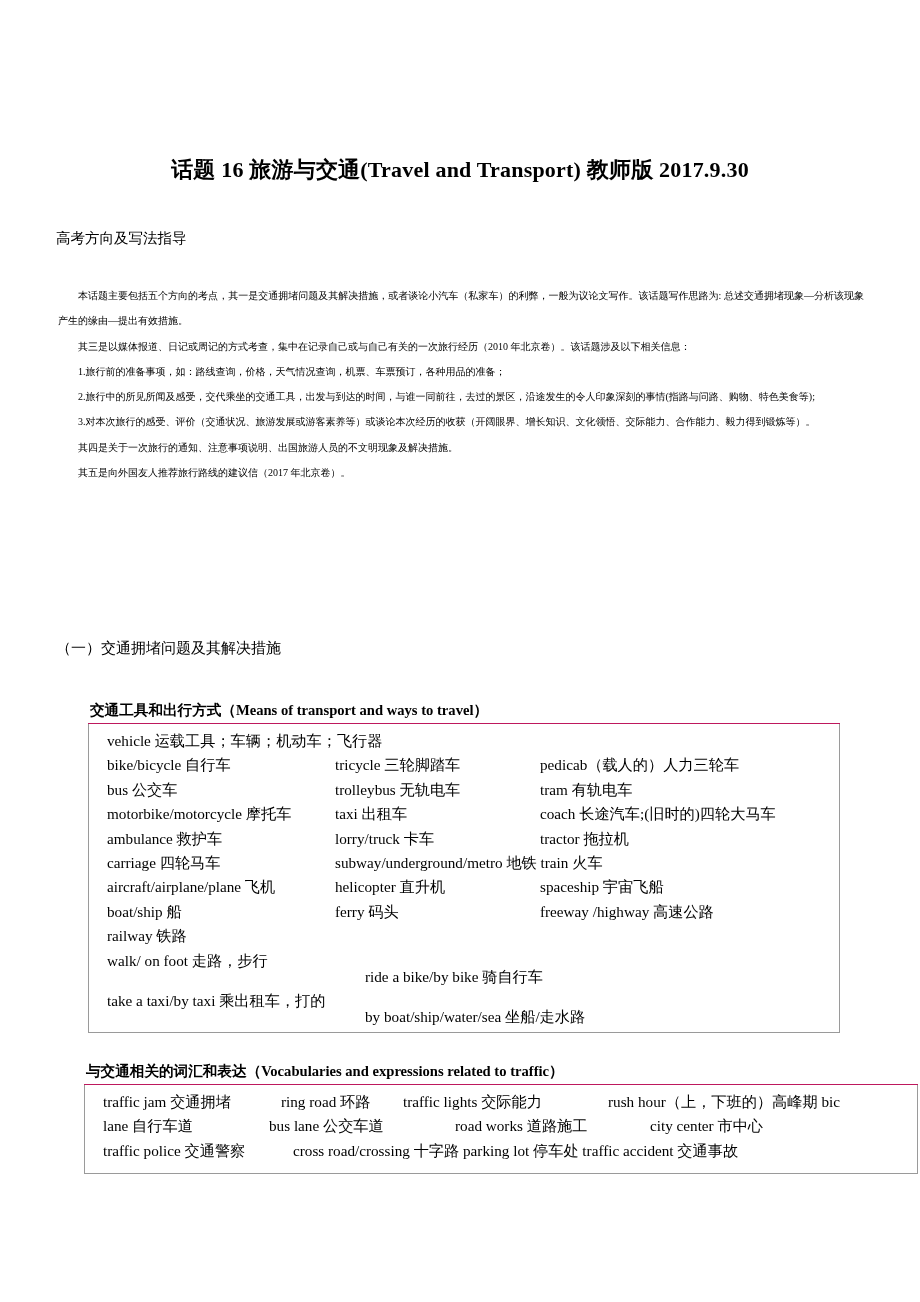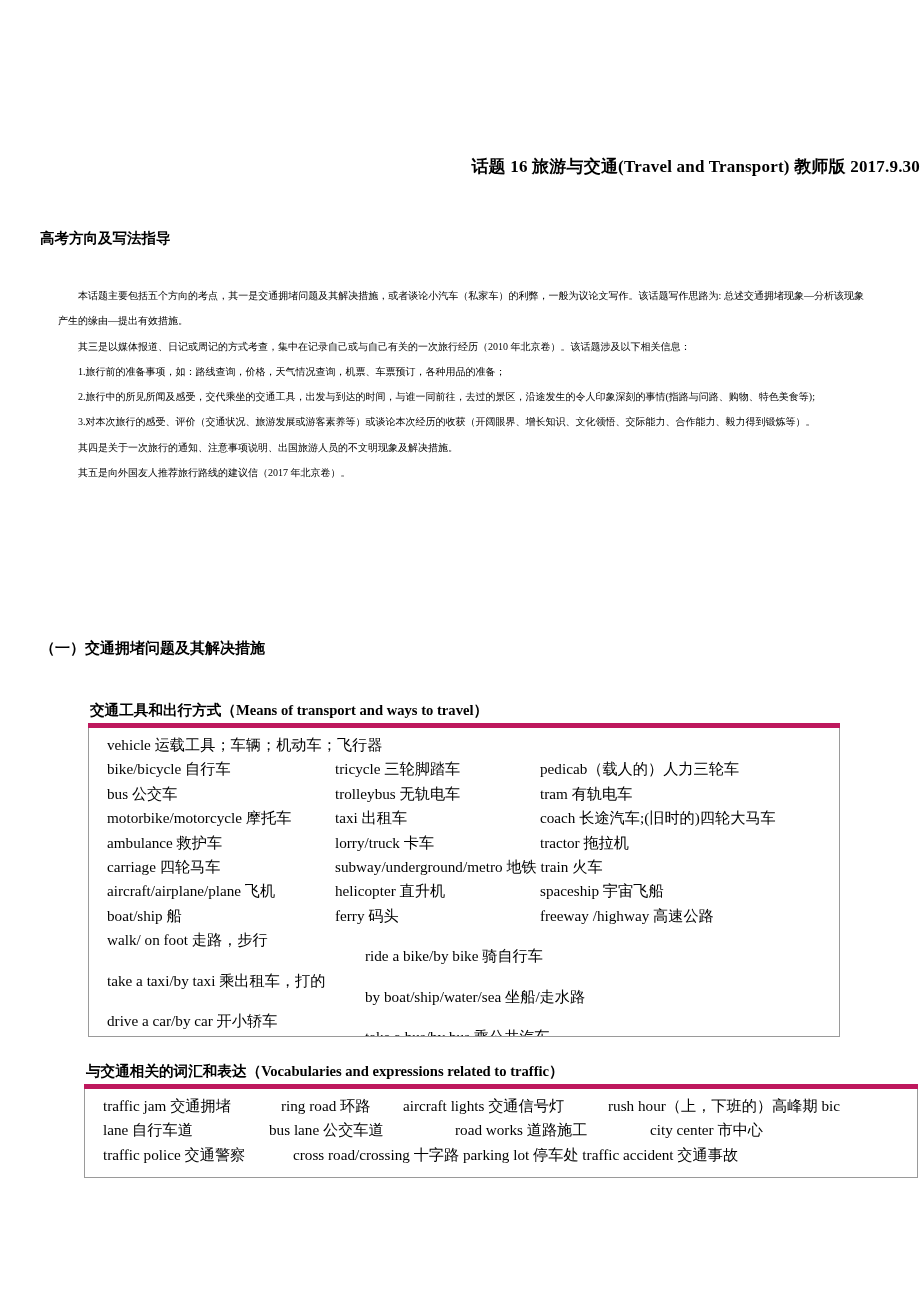--- a/index.html
+++ b/index.html
@@ -21,30 +21,30 @@
     height: 1302px;
     padding: 0;
     box-sizing: border-box;
   }
   
   .doc-title {
     position: absolute;
     left: 0;
     top: 155px;
     width: 920px;
-    text-align: right;
+    text-align: center;
     font-weight: bold;
-    font-size: 17px;
+    font-size: 22px;
     letter-spacing: 0.2px;
   }
   
   .section-heading {
     position: absolute;
-    left: 40px;
-    font-weight: bold;
+    left: 56px;
+    font-weight: normal;
     font-size: 14.5px;
   }
   #h-guide { top: 229px; }
   #h-jam   { top: 639px; font-size: 15px; }
 
   
   .body-block {
     position: absolute;
     left: 58px;
     top: 283px;
@@ -61,21 +61,21 @@
 
   
   .vocab-section { position: absolute; }
   #vs-transport { left: 88px; top: 701px; width: 752px; }
   #vs-traffic   { left: 84px; top: 1062px; width: 834px; }
 
   .vocab-title {
     font-weight: bold;
     font-size: 14.6px;
     padding: 0 0 3px 2px;
-    border-bottom: 5px solid #be185d;
+    border-bottom: 1px solid #be185d;
     white-space: nowrap;
   }
   .vocab-box {
     border: 1px solid #9a9a9a;
     border-top: none;
     box-sizing: border-box;
     padding: 5px 0 4px 8px;
     overflow: hidden;
   }
   #vs-transport .vocab-box { height: 309px; }
@@ -162,20 +162,23 @@
       </div>
 
       <div class="vocab-row">
         <span class="c c1">aircraft/airplane/plane 飞机</span><span class="c c2">helicopter 直升机</span><span class="c c3">spaceship 宇宙飞船</span>
       </div>
 
       <div class="vocab-row">
         <span class="c c1">boat/ship 船</span><span class="c c2">ferry 码头</span><span class="c c3">freeway /highway 高速公路</span>
       </div>
 
+      <div class="vocab-row">
+        <span class="c full">railway 铁路</span>
+      </div>
 
       <div class="vocab-row">
         <span class="c w1">walk/ on foot  走路，步行</span><span class="c w2">ride a bike/by bike  骑自行车</span>
       </div>
 
       <div class="vocab-row">
         <span class="c w1">take a taxi/by taxi 乘出租车，打的</span><span class="c w2">by boat/ship/water/sea  坐船/走水路</span>
       </div>
 
       <div class="vocab-row">
@@ -187,21 +190,21 @@
       </div>
 
     </div>
   </div>
 
   <div class="vocab-section" id="vs-traffic">
     <div class="vocab-title">与交通相关的词汇和表达（Vocabularies and expressions related to traffic）</div>
     <div class="vocab-box">
 
       <div class="vocab-row">
-        <span class="c t1">traffic jam 交通拥堵</span><span class="c t2">ring road  环路</span><span class="c t3">aircraft lights 交通信号灯</span><span class="c t4">rush hour（上，下班的）高峰期     bic</span>
+        <span class="c t1">traffic jam 交通拥堵</span><span class="c t2">ring road  环路</span><span class="c t3">traffic lights 交际能力</span><span class="c t4">rush hour（上，下班的）高峰期     bic</span>
       </div>
 
       <div class="vocab-row">
         <span class="c u1">lane 自行车道</span><span class="c u2">bus lane 公交车道</span><span class="c u3">road works 道路施工</span><span class="c u4">city center 市中心</span>
       </div>
 
       <div class="vocab-row">
         <span class="c v1">traffic police 交通警察</span><span class="c v2">cross road/crossing 十字路 parking lot 停车处 traffic accident 交通事故</span>
       </div>
 

